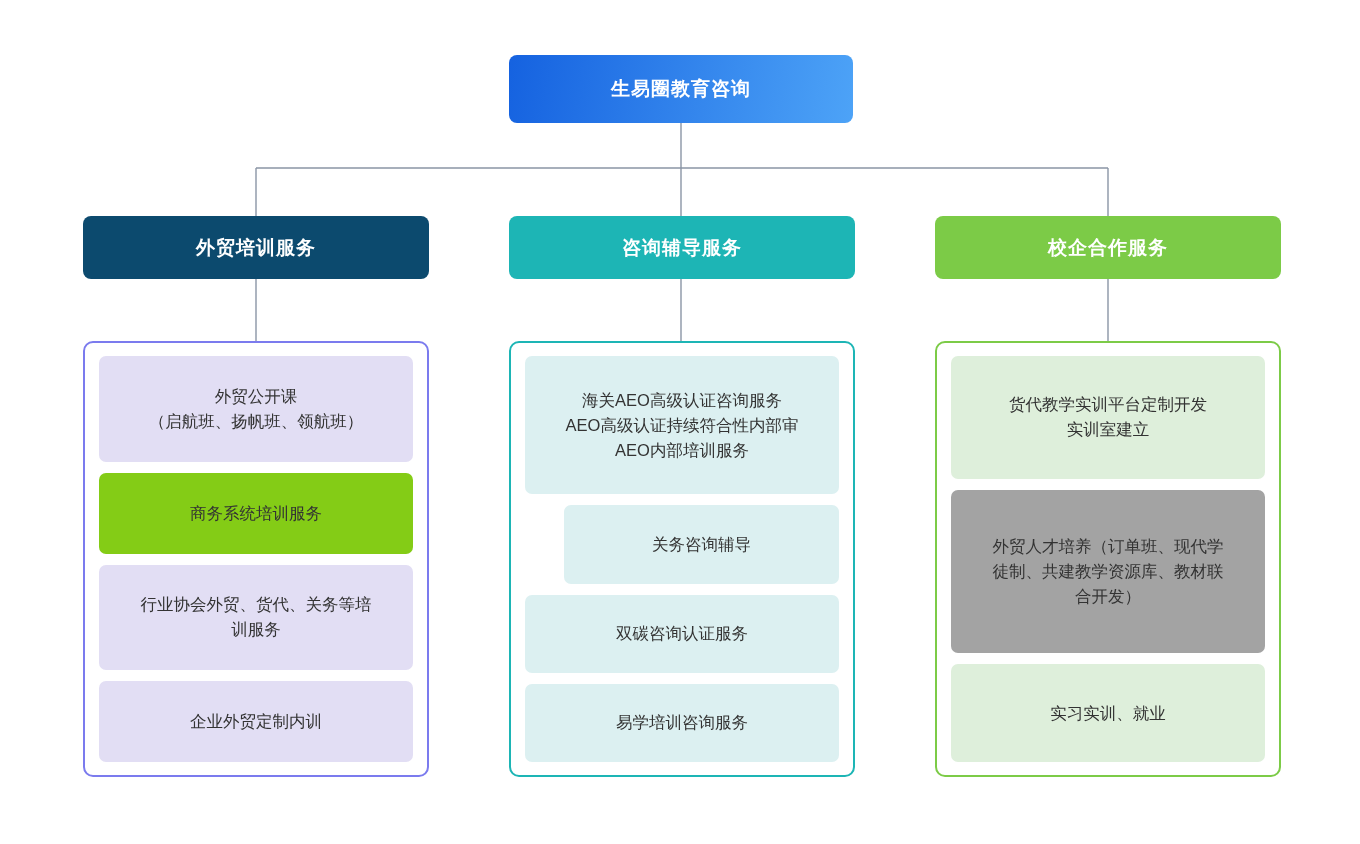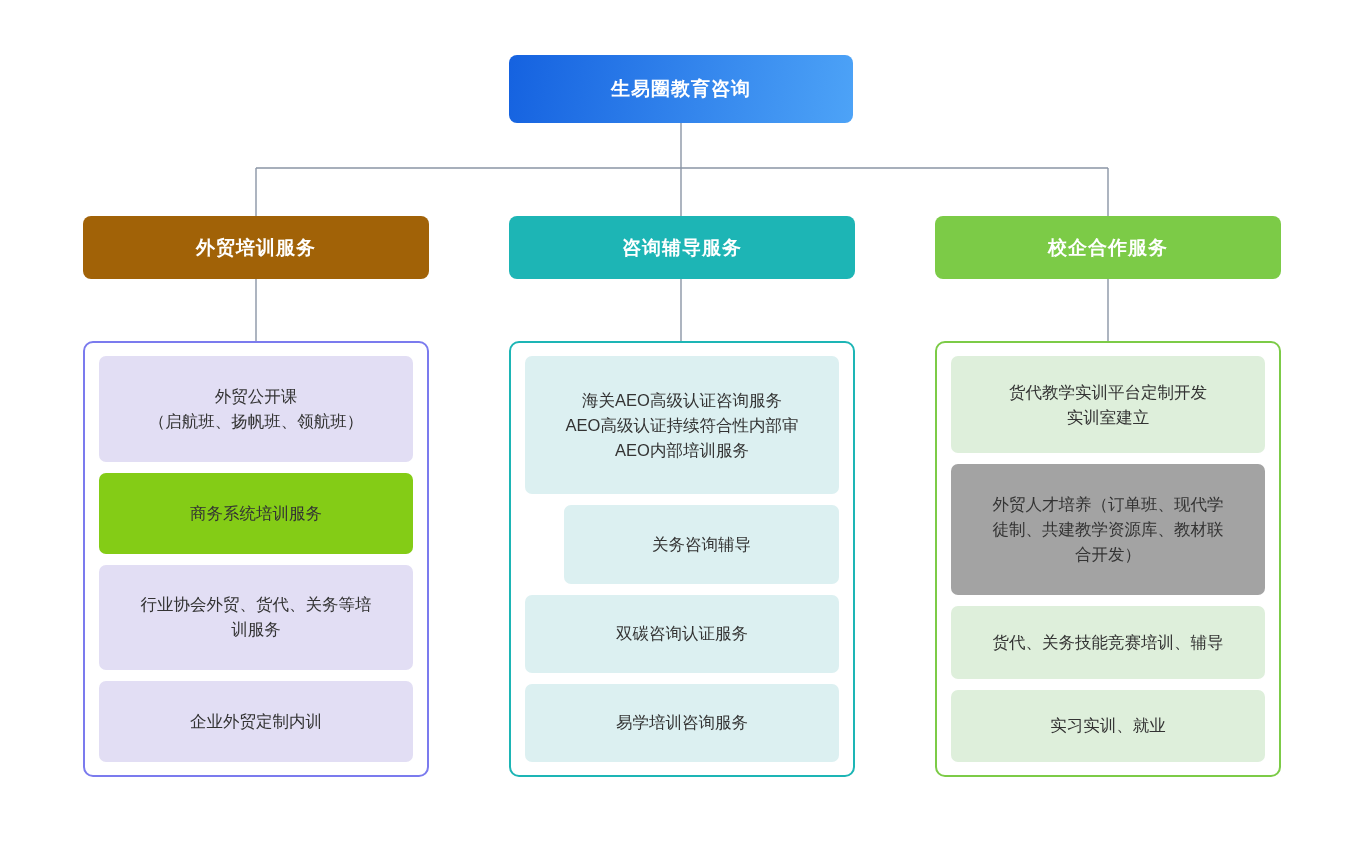--- a/index.html
+++ b/index.html
@@ -127,21 +127,21 @@
     <line x1="256" y1="279" x2="256" y2="341" stroke="#8a95a5" stroke-width="1.4"></line>
     <line x1="681" y1="279" x2="681" y2="341" stroke="#8a95a5" stroke-width="1.4"></line>
     <line x1="1108" y1="279" x2="1108" y2="341" stroke="#8a95a5" stroke-width="1.4"></line>
   </svg>
 
   <div class="root-node" style="background: linear-gradient(100deg, rgb(21, 98, 224) 0%, rgb(77, 163, 247) 100%); color: rgb(255, 255, 255);">
     <span>生易圈教育咨询</span>
   </div>
 
   <div class="column col-1">
-    <div class="cat-header" style="background: #a16207;">
+    <div class="cat-header" style="background: #0c4a6e;">
       <span>外贸培训服务</span>
     </div>
     <div class="items-panel" style="border-color: rgb(123, 123, 238);">
       <div class="item-card" style="background: rgb(226, 222, 244); color: rgb(51, 51, 51); flex-grow: 1;">外贸公开课
 （启航班、扬帆班、领航班）</div>
       <div class="item-card" style="background: #84cc16; color: rgb(51, 51, 51); flex-grow: 1;">商务系统培训服务</div>
       <div class="item-card" style="background: rgb(226, 222, 244); color: rgb(51, 51, 51); flex-grow: 1;">行业协会外贸、货代、关务等培
 训服务</div>
       <div class="item-card" style="background: rgb(226, 222, 244); color: rgb(51, 51, 51); flex-grow: 1;">企业外贸定制内训</div>
     </div>
@@ -164,18 +164,17 @@
   <div class="column col-3">
     <div class="cat-header" style="background: rgb(124, 203, 71);">
       <span>校企合作服务</span>
     </div>
     <div class="items-panel" style="border-color: rgb(124, 203, 71);">
       <div class="item-card" style="background: rgb(222, 239, 219); color: rgb(51, 51, 51); flex-grow: 1;">货代教学实训平台定制开发
 实训室建立</div>
       <div class="item-card" style="background: #a3a3a3; color: rgb(51, 51, 51); flex-grow: 1.25;">外贸人才培养（订单班、现代学
 徒制、共建教学资源库、教材联
 合开发）</div>
-      <div class="item-card" style="background: rgb(222, 239, 219); color: rgb(51, 51, 51); flex-grow: 1;">货代、关务技能竞赛培训、辅导</div>
       <div class="item-card" style="background: rgb(222, 239, 219); color: rgb(51, 51, 51); flex-grow: 1;">实习实训、就业</div>
     </div>
   </div>
 
 </div>
 
 </body></html>

